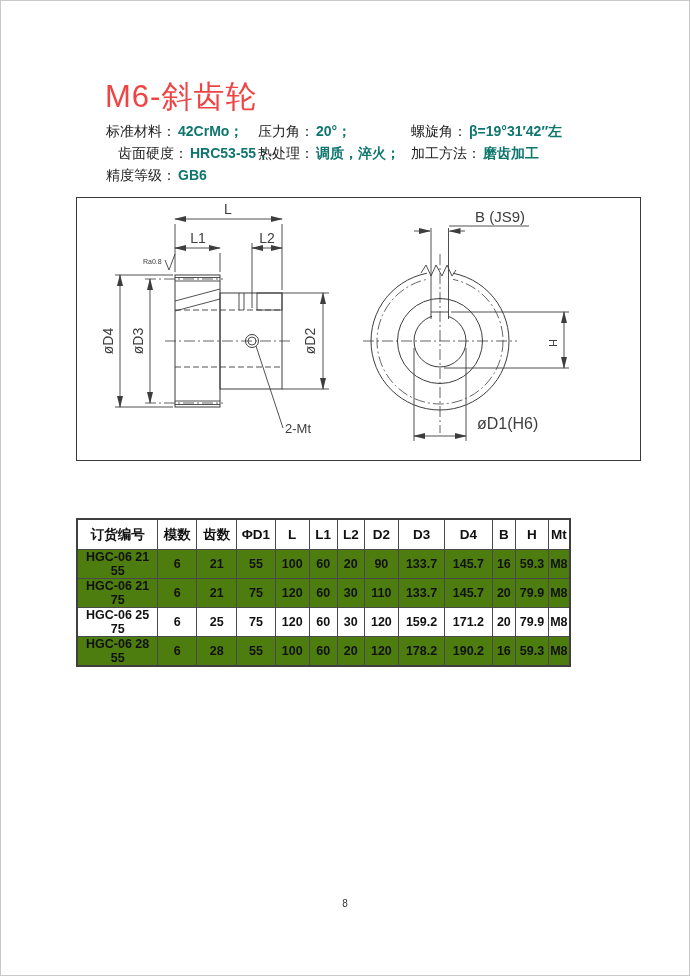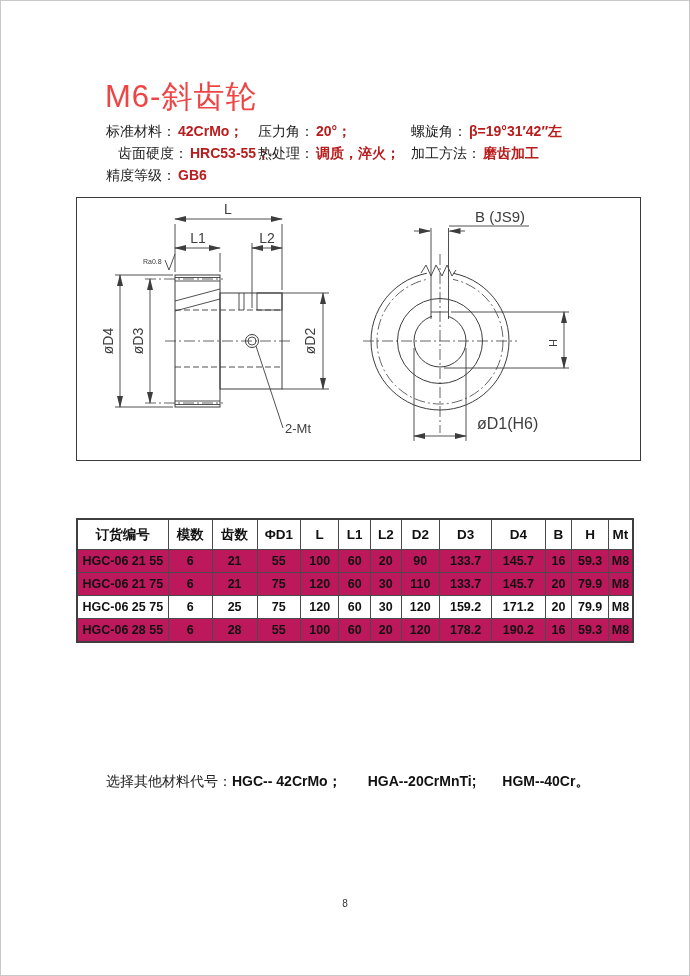--- a/index.html
+++ b/index.html
@@ -1,29 +1,29 @@
 <!DOCTYPE html>
 <html><head>
 <meta charset="utf-8">
 <style>
   html,body{margin:0;padding:0;background:#fff;}
   .page{position:relative;width:688px;height:974px;border:1px solid #c9c9c9;background:#fff;
         font-family:"Liberation Sans",sans-serif;color:#1a1a1a;overflow:hidden;}
   .title{position:absolute;left:104px;top:75px;font-size:31px;letter-spacing:1px;color:#ef4444;}
   .spec{position:absolute;font-size:14px;white-space:nowrap;color:#222;}
-  .spec .val{font-weight:bold;margin-left:2px;color:#b91c1c;}
+  .spec .val{font-weight:bold;margin-left:2px;color:#0f766e;}
   .sp1{left:105px;top:122px}.sp2{left:257px;top:122px}.sp3{left:410px;top:122px}
   .sp4{left:117px;top:144px}.sp5{left:257px;top:144px}.sp6{left:410px;top:144px}
   .sp7{left:105px;top:166px}
   .draw-frame{position:absolute;left:75px;top:196px;width:563px;height:262px;border:1px solid #3a3a3a;background:#fff;}
-  .spec-table{position:absolute;left:75px;top:517px;width:558px;border-collapse:collapse;table-layout:fixed;
+  .spec-table{position:absolute;left:75px;top:517px;width:495px;border-collapse:collapse;table-layout:fixed;
               font-size:12.5px;font-weight:bold;color:#111;border:2px solid #3f3f3f;}
   .spec-table th{font-size:13.5px;height:29px;border:1.2px solid #4a4a4a;background:#fff;font-weight:bold;padding:0;}
   .spec-table td{height:22px;border:1.2px solid #4a4a4a;text-align:center;padding:0;}
-  .spec-table tr.shaded td{background:#be185d;}
+  .spec-table tr.shaded td{background:#4d7c0f;}
   .note{position:absolute;left:105px;top:772px;font-size:14px;white-space:nowrap;color:#222;}
   .note .code{font-weight:bold;color:#111;}
   .note .g{margin-left:26px;}
   .pageno{position:absolute;left:0;right:0;top:897px;text-align:center;font-size:10px;color:#333;}
   svg text{fill:#3d3d3d;font-family:"Liberation Sans",sans-serif;}
   svg .ln{stroke:#3d3d3d;stroke-width:1;fill:none;}
   svg .thin{stroke:#3d3d3d;stroke-width:0.9;fill:none;}
   svg .cl{stroke:#3d3d3d;stroke-width:0.8;fill:none;stroke-dasharray:11 3 2 3;}
   svg .hid{stroke:#3d3d3d;stroke-width:0.9;fill:none;stroke-dasharray:6 3;}
   svg .dim{stroke:#3d3d3d;stroke-width:0.9;fill:none;}
@@ -227,18 +227,15 @@
           <td>120</td>
           <td>178.2</td>
           <td>190.2</td>
           <td>16</td>
           <td>59.3</td>
           <td>M8</td>
         </tr>
       </tbody>
   </table>
 
-  <div class="note">
-    <span>选择其他材料代号：</span><span class="code">HGC-- 42CrMo；</span><span class="code g">HGA--20CrMnTi;</span><span class="code g">HGM--40Cr。</span>
-  </div>
 
   <div class="pageno">8</div>
 </div>
 
 </body></html>

